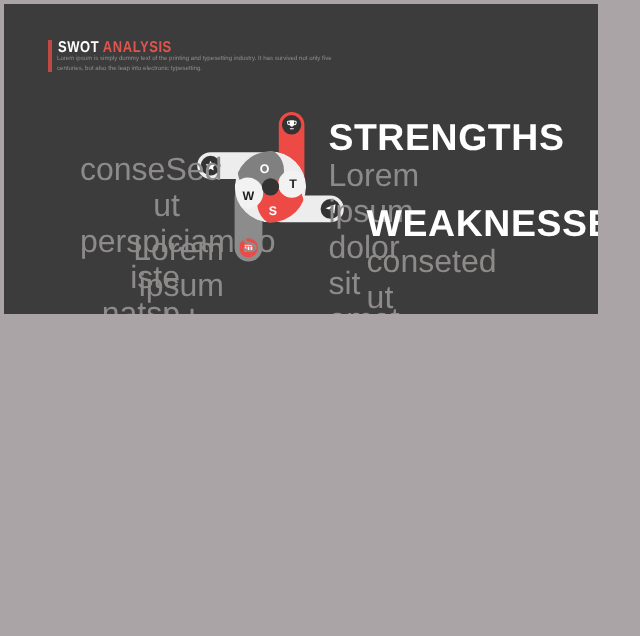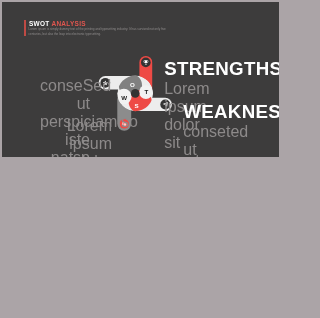--- a/index.html
+++ b/index.html
@@ -1,20 +1,20 @@
 <!DOCTYPE html>
 <html><head>
 <meta charset="utf-8">
 <style>
   html,body{margin:0;padding:0;}
   body{width:281px;height:318px;background:#aba4a7;font-family:"Liberation Sans",sans-serif;overflow:hidden;-webkit-font-smoothing:antialiased;}
   .page{position:absolute;left:0;top:0;width:281px;height:318px;}
 
   .slide{position:absolute;overflow:hidden;}
-  .slide.dark{background:#3d3c3c;}
+  .slide.dark{background:#3d3c3c;padding-left:20px;}
 
   
   .hero{left:2px;top:2px;width:277px;height:155px;}
   .hd-bar{position:absolute;background:#bf4a44;}
   .hd-title{position:absolute;font-weight:bold;letter-spacing:.35px;white-space:nowrap;}
   .hd-title .a{color:#ffffff;}
   .hd-title .b{color:#e0564f;}
   .hd-sub{position:absolute;color:#8f8c8c;line-height:1.45;}
 
   .blk{position:absolute;}

